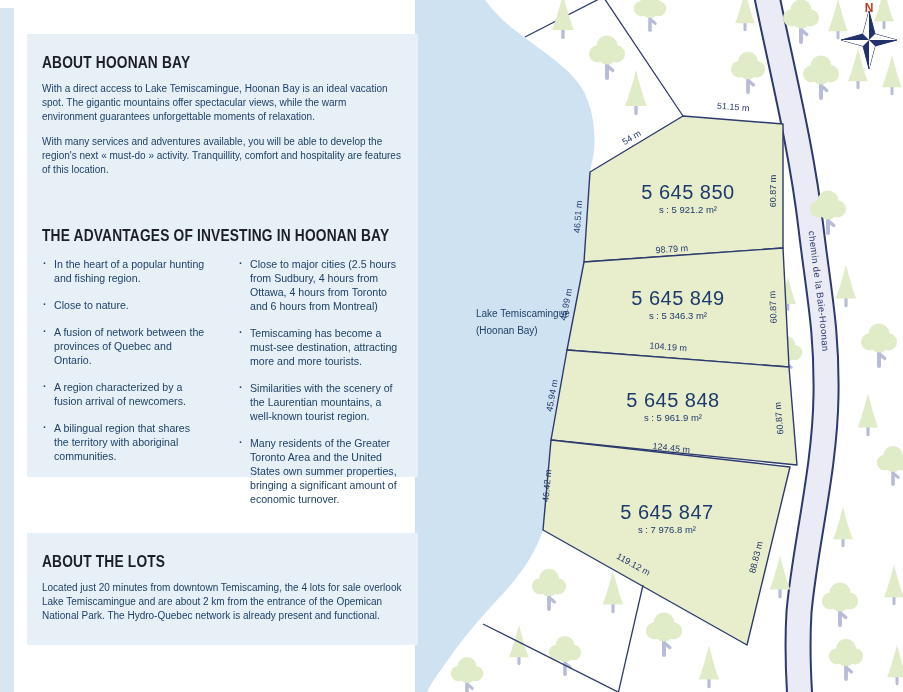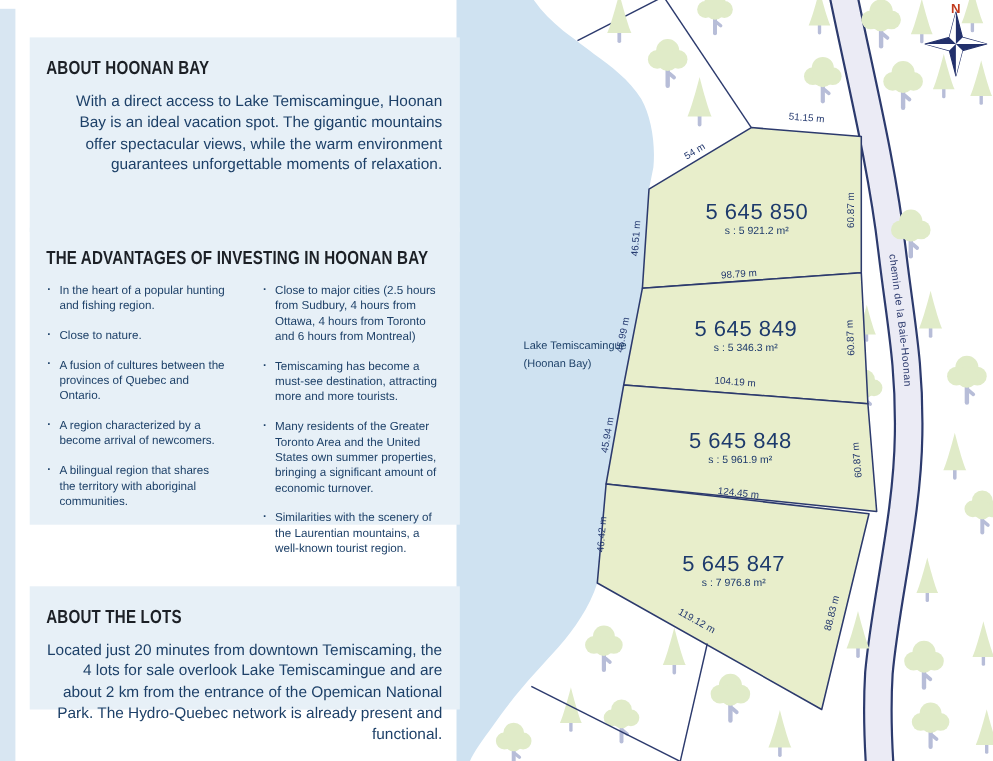--- a/index.html
+++ b/index.html
@@ -24,21 +24,21 @@
   .panel-adv{top:207px;height:270px;}
   .panel-lots{top:533px;height:112px;}
   .panel h2{
     margin:0 0 10px 0;
     font-size:16px;font-weight:bold;color:#1c2026;
     letter-spacing:.2px;white-space:nowrap;
   }
   .panel h2 span{display:inline-block;transform:scale(.86,1.08);transform-origin:0 60%;}
   .panel p{
     margin:0 0 12px 0;
-    font-size:14px;line-height:1.38;color:#1d4068;text-align:right;
+    font-size:10px;line-height:1.38;color:#1d4068;
   }
   .cols{display:flex;gap:32px;margin-top:13px;}
   .col{flex:1;}
   .col ul{list-style:none;margin:0;padding:0;}
   .col li{
     position:relative;padding-left:12px;margin-bottom:13px;
     font-size:10.6px;line-height:1.32;color:#1d4068;
   }
   .col li::before{
     content:"·";position:absolute;left:1px;top:-1px;
@@ -181,40 +181,41 @@
     </g>
     <text class="compass-n" x="869" y="12" text-anchor="middle">N</text>
   </g>
 </svg>
 
 <div class="left-strip"></div>
 
 <section class="panel panel-about">
   <h2><span>ABOUT HOONAN BAY</span></h2>
   <p>With a direct access to Lake Temiscamingue, Hoonan Bay is an ideal vacation spot. The gigantic mountains offer spectacular views, while the warm environment guarantees unforgettable moments of relaxation.</p>
+  <p>With many services and adventures available, you will be able to develop the region's next « must-do » activity. Tranquillity, comfort and hospitality are features of this location.</p>
 </section>
 
 <section class="panel panel-adv">
   <h2><span>THE ADVANTAGES OF INVESTING IN HOONAN BAY</span></h2>
   <div class="cols">
     <div class="col">
       <ul>
         <li>In the heart of a popular hunting and fishing region.</li>
         <li>Close to nature.</li>
-        <li>A fusion of cultures between the provinces of Quebec and Ontario.</li>
-        <li>A region characterized by a become arrival of newcomers.</li>
+        <li>A fusion of network between the provinces of Quebec and Ontario.</li>
+        <li>A region characterized by a fusion arrival of newcomers.</li>
         <li>A bilingual region that shares the territory with aboriginal communities.</li>
       </ul>
     </div>
     <div class="col">
       <ul>
         <li>Close to major cities (2.5 hours from Sudbury, 4 hours from Ottawa, 4 hours from Toronto and 6 hours from Montreal)</li>
         <li>Temiscaming has become a must-see destination, attracting more and more tourists.</li>
+        <li>Similarities with the scenery of the Laurentian mountains, a well-known tourist region.</li>
         <li>Many residents of the Greater Toronto Area and the United States own summer properties, bringing a significant amount of economic turnover.</li>
-        <li>Similarities with the scenery of the Laurentian mountains, a well-known tourist region.</li>
       </ul>
     </div>
   </div>
 </section>
 
 <section class="panel panel-lots">
   <h2><span>ABOUT THE LOTS</span></h2>
   <p>Located just 20 minutes from downtown Temiscaming, the 4 lots for sale overlook Lake Temiscamingue and are about 2 km from the entrance of the Opemican National Park. The Hydro-Quebec network is already present and functional.</p>
 </section>
 

